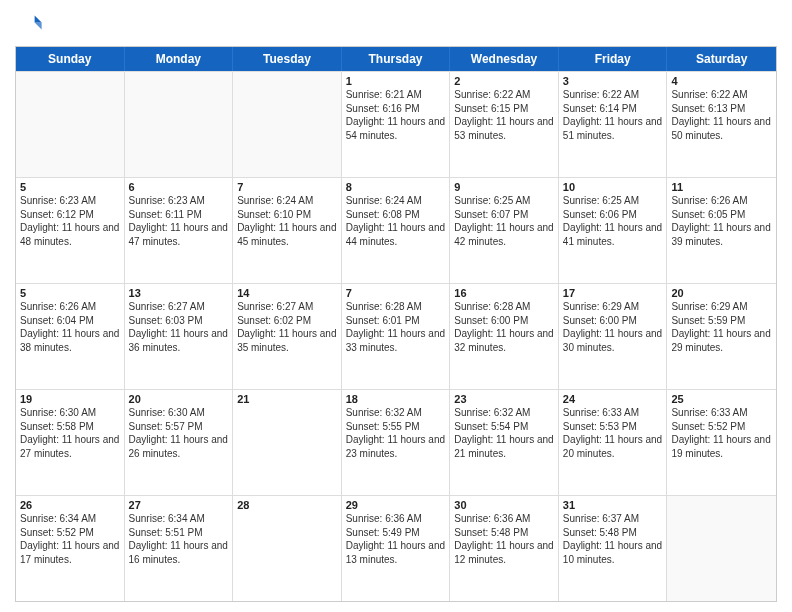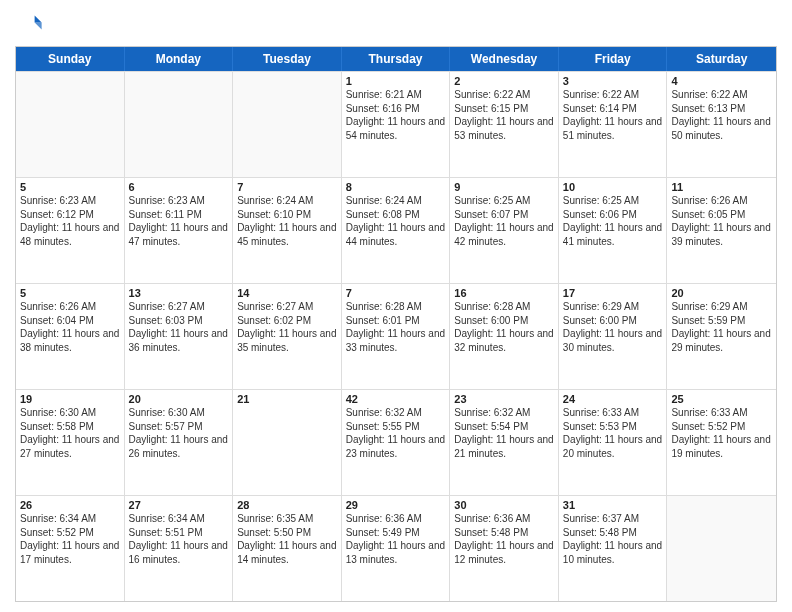--- a/index.html
+++ b/index.html
@@ -223,21 +223,21 @@
         <div class="day-info">Sunrise: 6:30 AM<br>Sunset: 5:58 PM<br>Daylight: 11 hours and 27 minutes.</div>
           </div>
           <div class="day-cell">
             <div class="day-number">20</div>
         <div class="day-info">Sunrise: 6:30 AM<br>Sunset: 5:57 PM<br>Daylight: 11 hours and 26 minutes.</div>
           </div>
           <div class="day-cell">
             <div class="day-number">21</div>
           </div>
           <div class="day-cell">
-            <div class="day-number">42</div>
+            <div class="day-number">18</div>
         <div class="day-info">Sunrise: 6:32 AM<br>Sunset: 5:55 PM<br>Daylight: 11 hours and 23 minutes.</div>
           </div>
           <div class="day-cell">
             <div class="day-number">23</div>
         <div class="day-info">Sunrise: 6:32 AM<br>Sunset: 5:54 PM<br>Daylight: 11 hours and 21 minutes.</div>
           </div>
           <div class="day-cell">
             <div class="day-number">24</div>
         <div class="day-info">Sunrise: 6:33 AM<br>Sunset: 5:53 PM<br>Daylight: 11 hours and 20 minutes.</div>
           </div>
@@ -250,21 +250,20 @@
           <div class="day-cell">
             <div class="day-number">26</div>
         <div class="day-info">Sunrise: 6:34 AM<br>Sunset: 5:52 PM<br>Daylight: 11 hours and 17 minutes.</div>
           </div>
           <div class="day-cell">
             <div class="day-number">27</div>
         <div class="day-info">Sunrise: 6:34 AM<br>Sunset: 5:51 PM<br>Daylight: 11 hours and 16 minutes.</div>
           </div>
           <div class="day-cell">
             <div class="day-number">28</div>
-        <div class="day-info">Sunrise: 6:35 AM<br>Sunset: 5:50 PM<br>Daylight: 11 hours and 14 minutes.</div>
           </div>
           <div class="day-cell">
             <div class="day-number">29</div>
         <div class="day-info">Sunrise: 6:36 AM<br>Sunset: 5:49 PM<br>Daylight: 11 hours and 13 minutes.</div>
           </div>
           <div class="day-cell">
             <div class="day-number">30</div>
         <div class="day-info">Sunrise: 6:36 AM<br>Sunset: 5:48 PM<br>Daylight: 11 hours and 12 minutes.</div>
           </div>
           <div class="day-cell">

